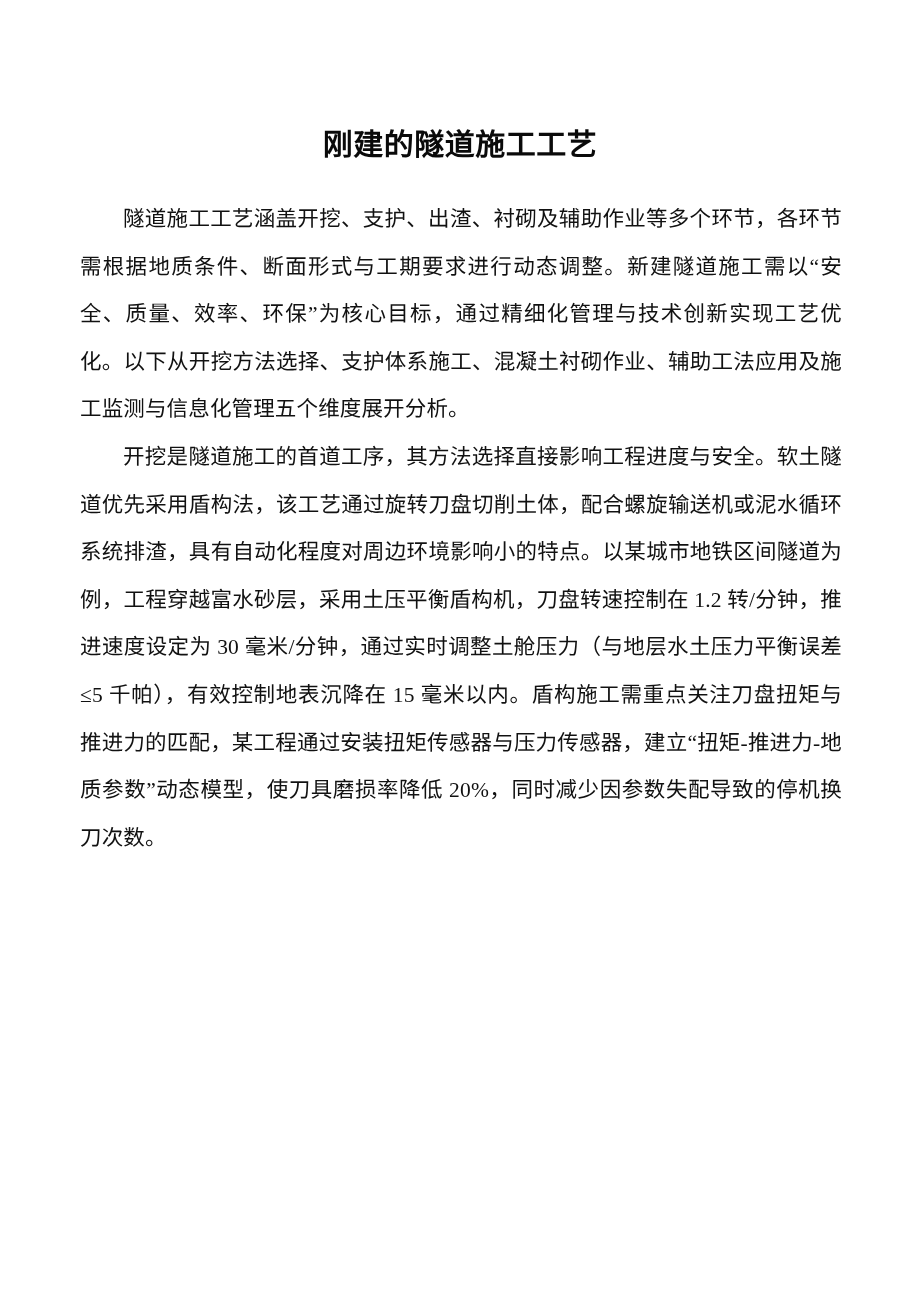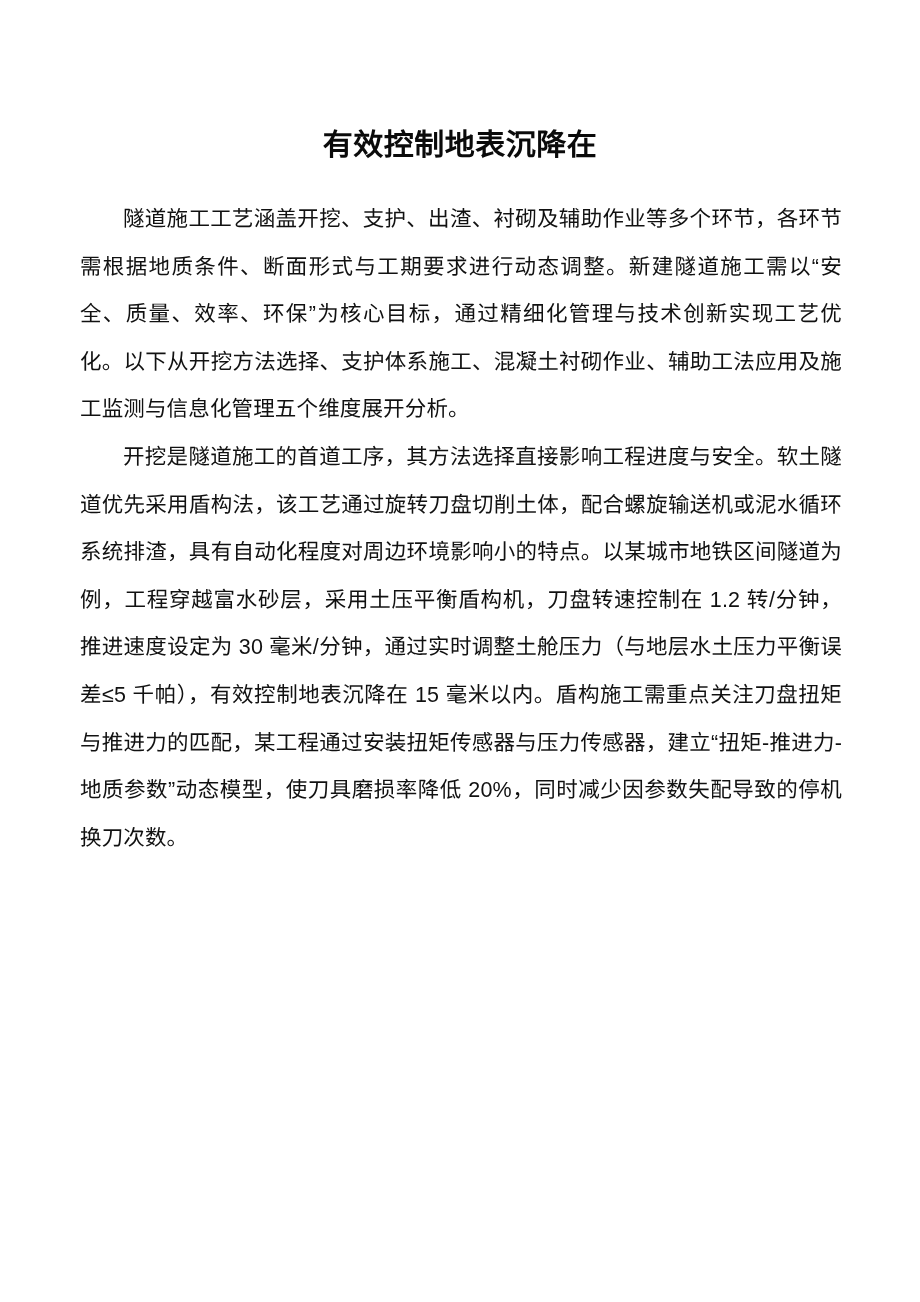--- a/index.html
+++ b/index.html
@@ -51,34 +51,34 @@
 
   p.para {
     margin: 0 0 0 0;
     padding: 0;
     font-size: 21.5px;
     line-height: 47.6px;
     text-align: justify;
     text-justify: inter-ideograph;
     text-indent: 43px;
     color: #111111;
-    font-family: Liberation Sans, sans-serif;
+    font-family: Liberation Serif, serif;
     word-break: break-all;
     letter-spacing: 0.15px;
   }
 
   p.para + p.para {
     margin-top: 0;
   }
 </style>
 </head>
 <body>
 
 <div class="page">
 
-  <h1 class="doc-title">有效控制地表沉降在</h1>
+  <h1 class="doc-title">刚建的隧道施工工艺</h1>
 
   <div class="body-block">
     <p class="para">隧道施工工艺涵盖开挖、支护、出渣、衬砌及辅助作业等多个环节，各环节需根据地质条件、断面形式与工期要求进行动态调整。新建隧道施工需以“安全、质量、效率、环保”为核心目标，通过精细化管理与技术创新实现工艺优化。以下从开挖方法选择、支护体系施工、混凝土衬砌作业、辅助工法应用及施工监测与信息化管理五个维度展开分析。</p>
     <p class="para">开挖是隧道施工的首道工序，其方法选择直接影响工程进度与安全。软土隧道优先采用盾构法，该工艺通过旋转刀盘切削土体，配合螺旋输送机或泥水循环系统排渣，具有自动化程度对周边环境影响小的特点。以某城市地铁区间隧道为例，工程穿越富水砂层，采用土压平衡盾构机，刀盘转速控制在 1.2 转/分钟，推进速度设定为 30 毫米/分钟，通过实时调整土舱压力（与地层水土压力平衡误差≤5 千帕），有效控制地表沉降在 15 毫米以内。盾构施工需重点关注刀盘扭矩与推进力的匹配，某工程通过安装扭矩传感器与压力传感器，建立“扭矩-推进力-地质参数”动态模型，使刀具磨损率降低 20%，同时减少因参数失配导致的停机换刀次数。</p>
   </div>
 
 </div>
 
 </body></html>

